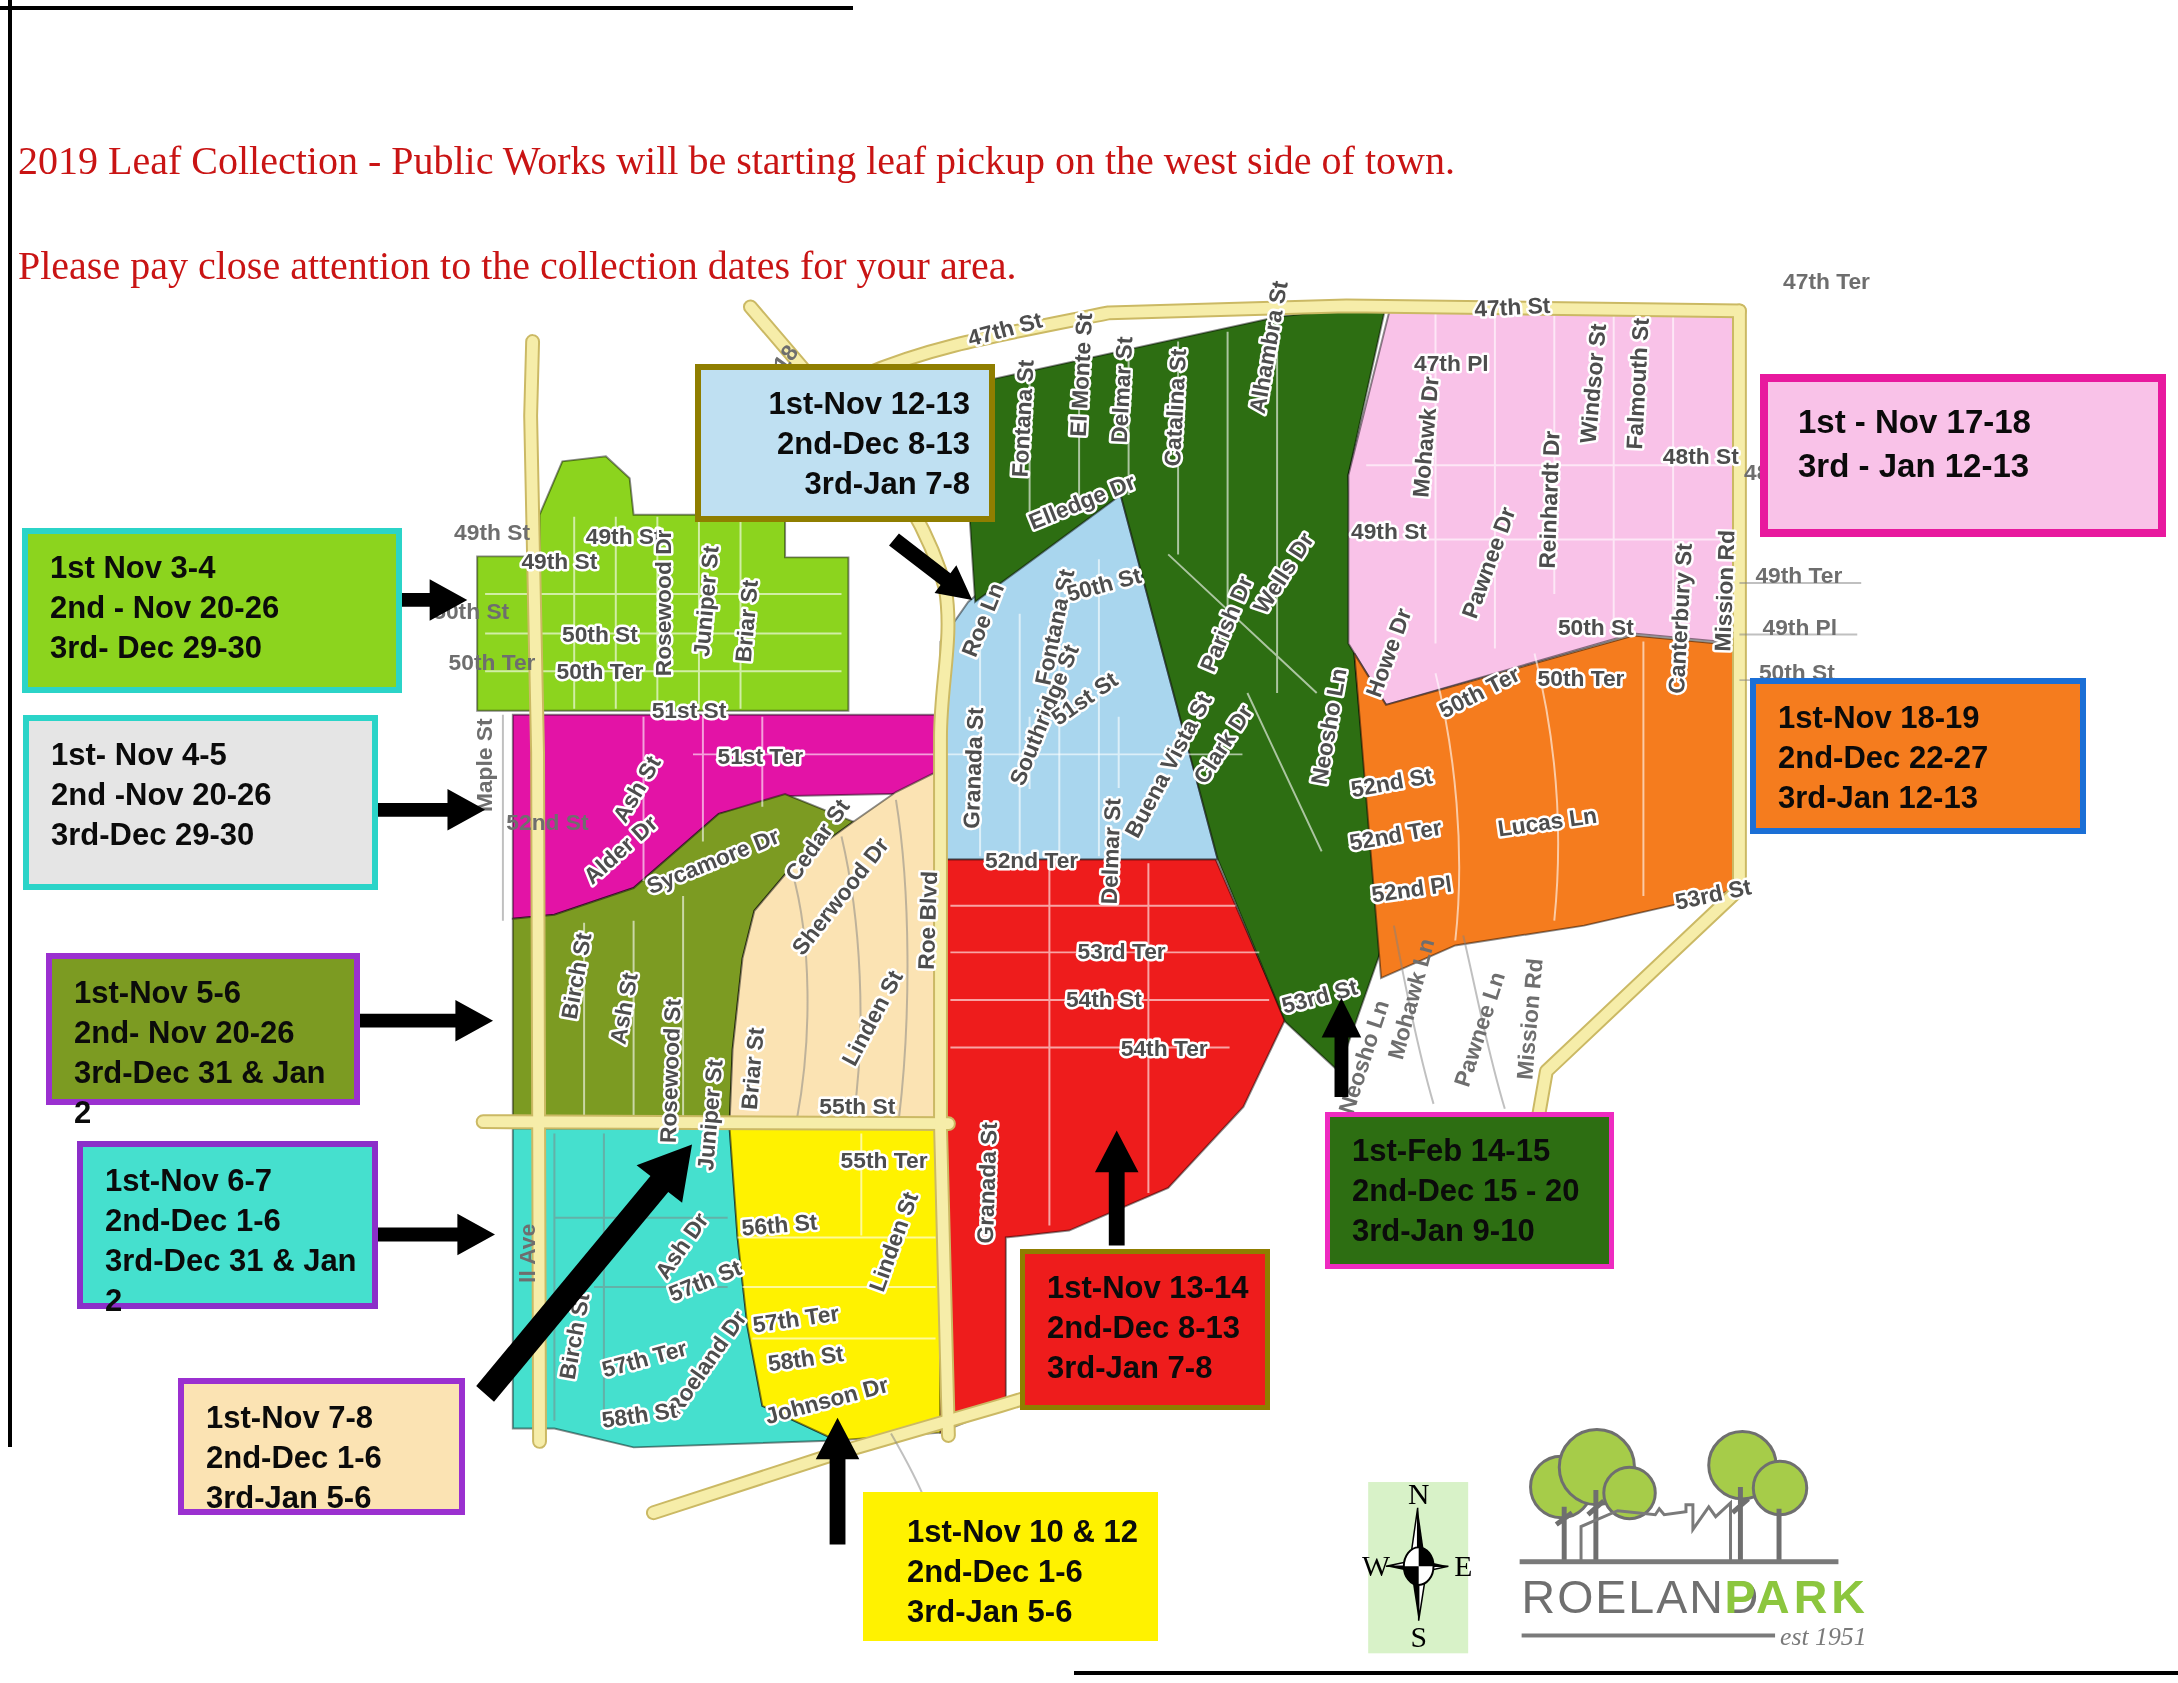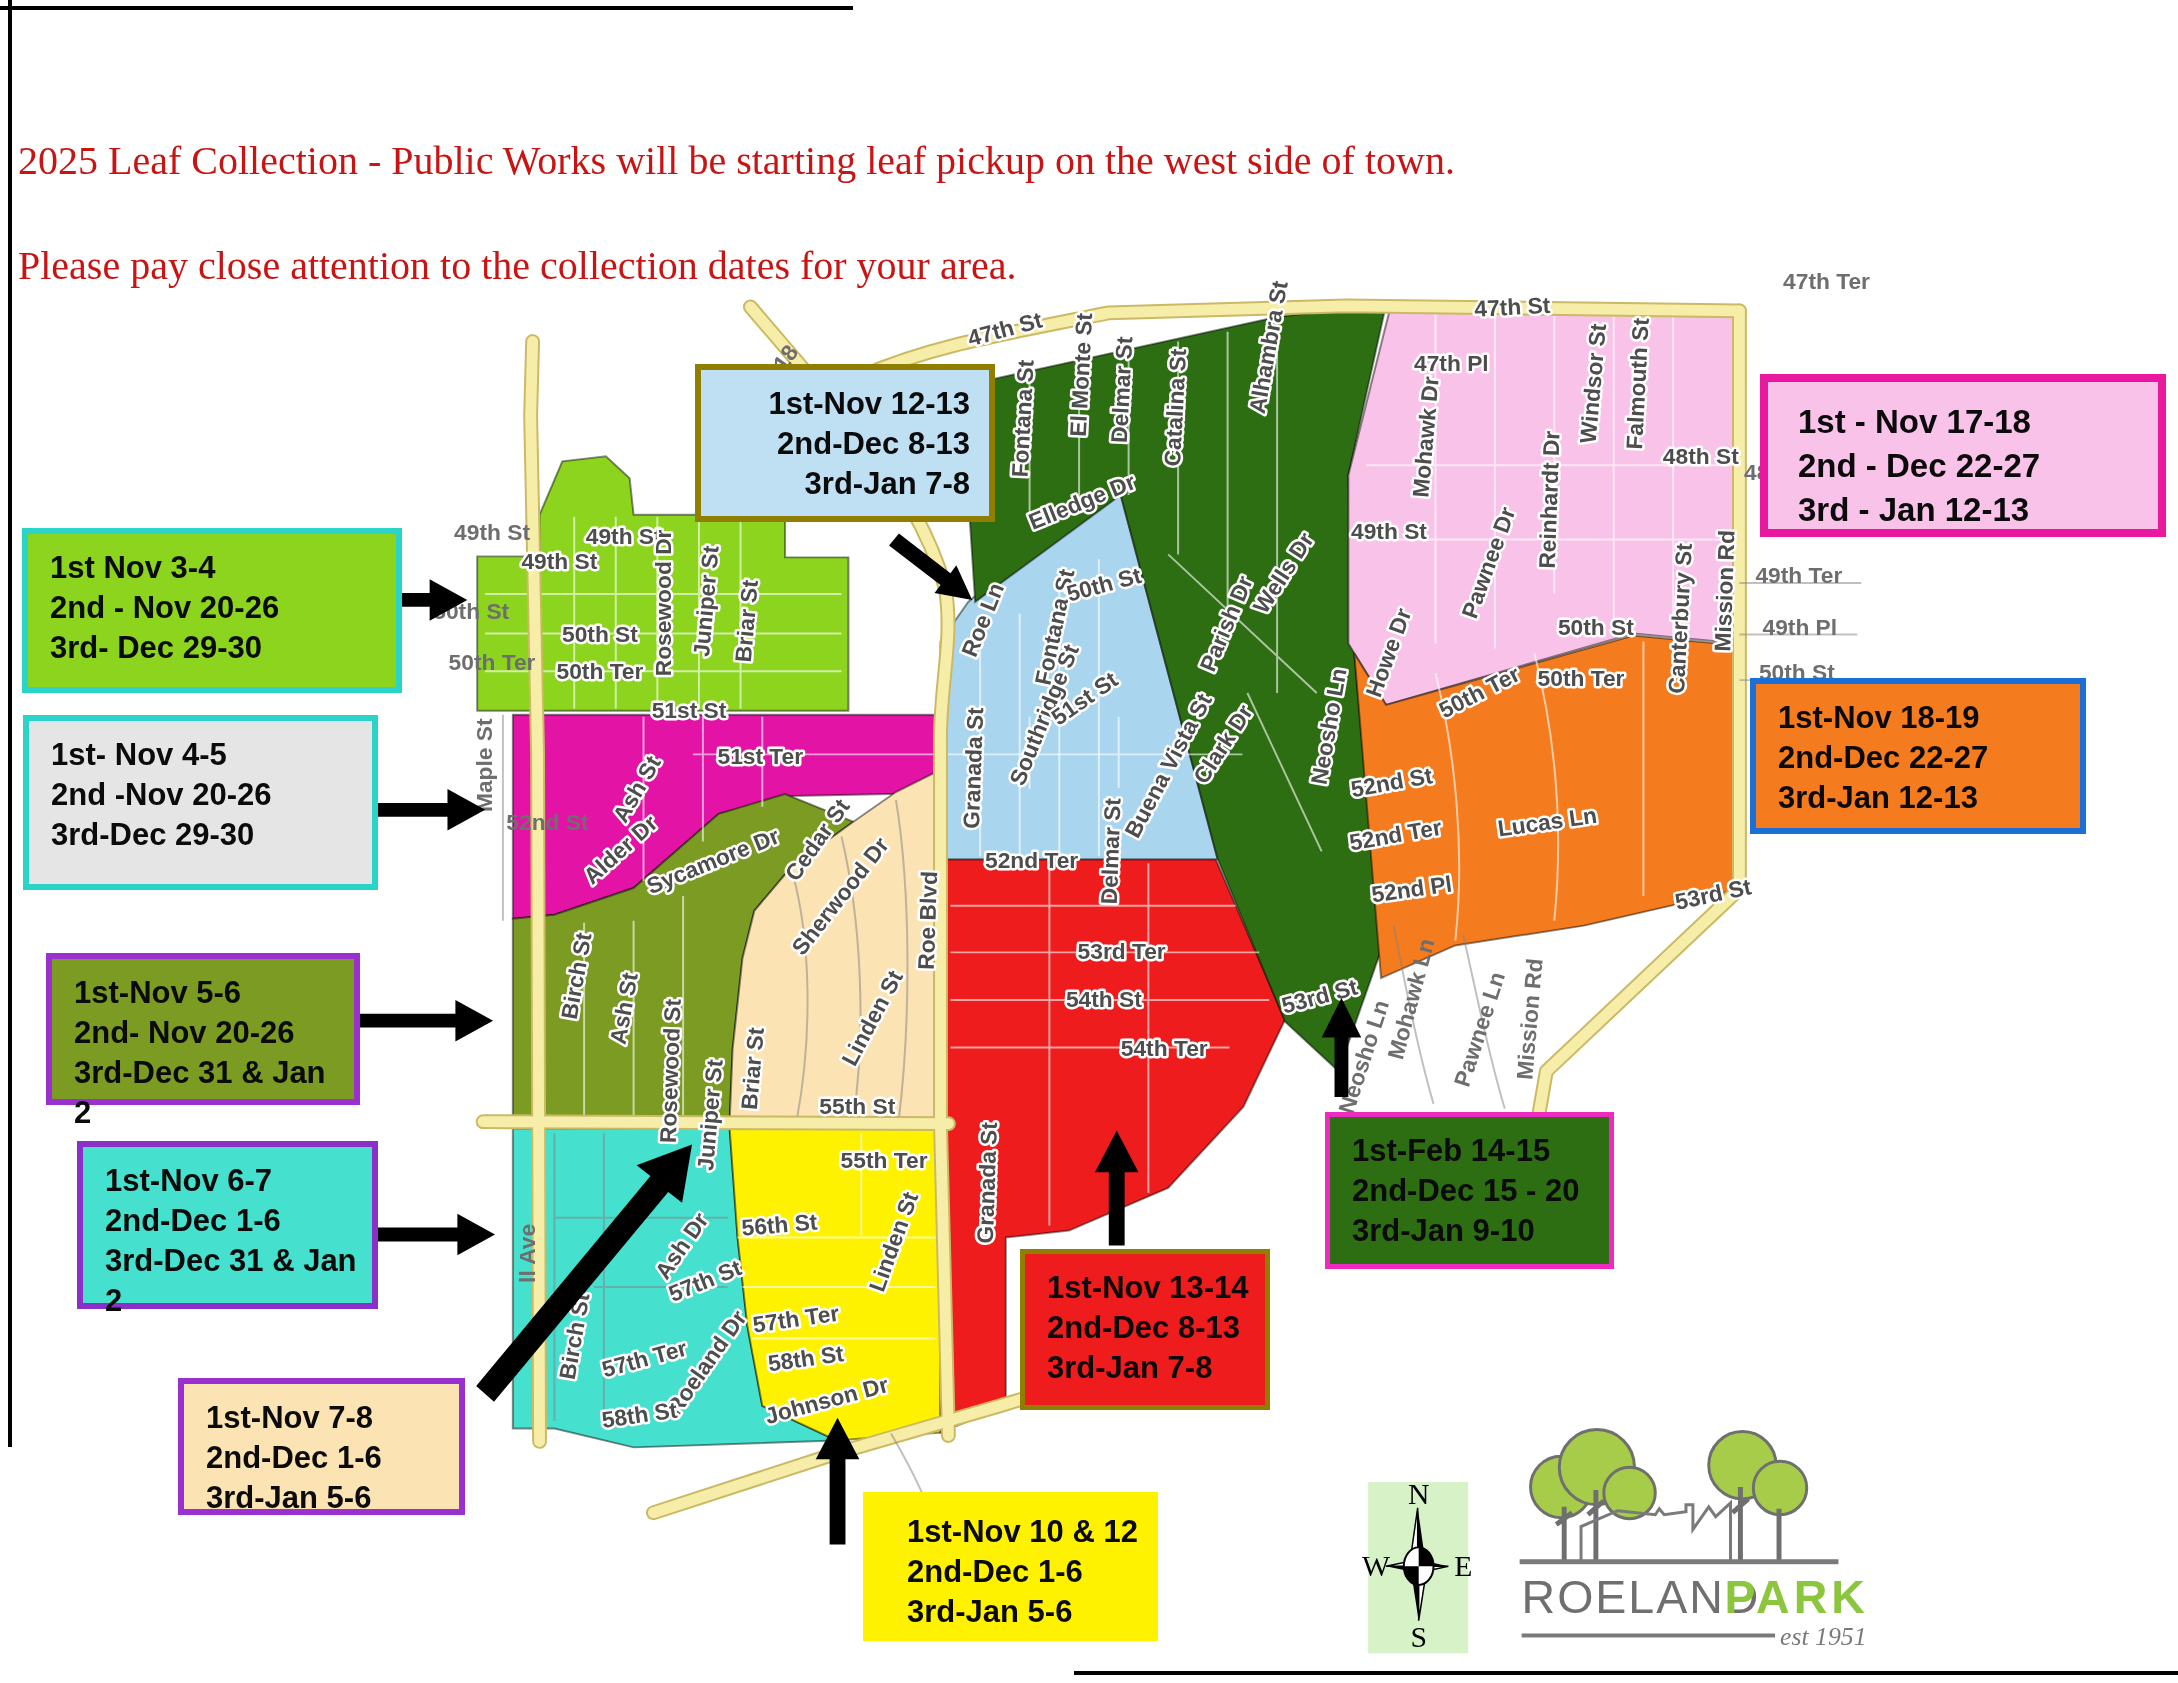--- a/index.html
+++ b/index.html
@@ -33,21 +33,21 @@
   .logo-park{font-family:"Liberation Sans",sans-serif;font-size:47px;font-weight:bold;fill:#8CC63E;letter-spacing:4px}
   .logo-est{font-family:"Liberation Serif",serif;font-style:italic;font-size:26px;fill:#7a7a7a}
 </style>
 </head>
 <body>
 
 <div class="blackline" style="left:8px;top:0;width:4px;height:1447px"></div>
 <div class="blackline" style="left:0;top:6px;width:853px;height:4px"></div>
 <div class="blackline" style="left:1074px;top:1671px;width:1104px;height:4px"></div>
 
-<div class="title-line" style="top:137px">2025 Leaf Collection - Public Works will be starting leaf pickup on the west side of town.</div>
+<div class="title-line" style="top:137px">2019 Leaf Collection - Public Works will be starting leaf pickup on the west side of town.</div>
 <div class="title-line" style="top:242px">Please pay close attention to the collection dates for your area.</div>
 
 <svg id="map" width="2178" height="1683" viewBox="0 0 2200 1700" xmlns="http://www.w3.org/2000/svg">
   <g id="zones">
     <polygon class="zone" points="482,562 545,562 545,520 568,466 612,461 636,483 640,520 793,520 793,563 857,563 857,718 482,718" fill="#8CD41E"></polygon>
     <polygon class="zone" points="518,722 1262,722 1262,795 1000,800 800,804 726,822 640,897 560,924 518,928" fill="#E313A6"></polygon>
     <polygon class="zone" points="518,928 560,924 640,897 726,822 793,802 862,830 800,875 762,920 750,968 740,1060 737,1133 518,1133" fill="#7C9B22"></polygon>
     <polygon class="zone" points="737,1133 740,1060 750,968 762,920 800,875 862,830 905,800 955,775 955,1133" fill="#FBE3B3"></polygon>
     <polygon class="zone" points="518,1140 737,1140 745,1250 755,1340 770,1420 845,1455 640,1462 560,1443 518,1443" fill="#45E0CE"></polygon>
     <polygon class="zone" points="737,1140 950,1140 950,1447 845,1455 770,1420 755,1340 745,1250" fill="#FFF200"></polygon>
@@ -282,21 +282,20 @@
   <div>2nd-Dec 8-13</div>
   <div>3rd-Jan 7-8</div>
 </div>
 <div class="dbox" id="box-i" style="left: 1325px; top: 1112px; width: 289px; height: 157px; border-width: 5px; background: rgb(45, 110, 18); border-color: rgb(238, 43, 192);">
   <div>1st-Feb 14-15</div>
   <div>2nd-Dec 15 - 20</div>
   <div>3rd-Jan 9-10</div>
 </div>
 <div class="dbox" id="box-j" style="left: 1760px; top: 374px; width: 406px; height: 163px; background: rgb(249, 194, 232); border-color: rgb(232, 25, 158);">
   <div>1st - Nov 17-18</div>
-  <div>2nd - Dec 22-27</div>
   <div>3rd - Jan 12-13</div>
 </div>
 <div class="dbox" id="box-k" style="left: 1750px; top: 678px; width: 336px; height: 156px; background: rgb(245, 124, 30); border-color: rgb(27, 111, 214);">
   <div>1st-Nov 18-19</div>
   <div>2nd-Dec 22-27</div>
   <div>3rd-Jan 12-13</div>
 </div>
 
 
 </body></html>

